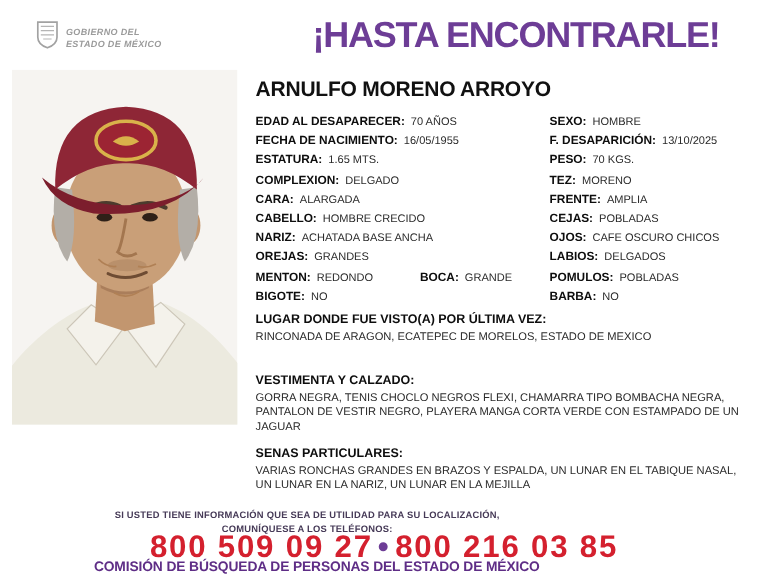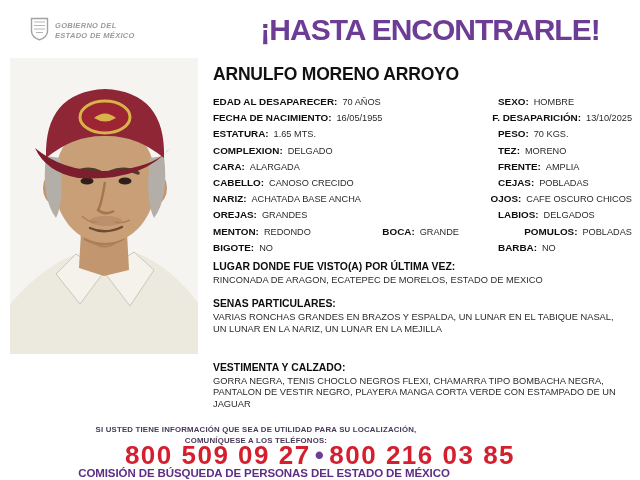--- a/index.html
+++ b/index.html
@@ -11,21 +11,21 @@
   .gov-text { font-size:7.5px; font-weight:bold; letter-spacing:.3px; line-height:1.3; color:#9b9b9b;font-style:italic; }
   .title { position:absolute; left:240px; top:13px; width:380px; text-align:center;
            font-size:30px; font-weight:bold; letter-spacing:-1px; color:#6d3d96; white-space:nowrap; }
 
   
   .photo { position:absolute; left:10px; top:58px; width:188px; height:296px; overflow:hidden; }
 
   
   .details { position:absolute; left:213px; top:62px; width:419px; color:#1c1c1c; }
   .name { font-size:17.5px; font-weight:bold; line-height:24px; margin-bottom:10px; letter-spacing:-.2px; color:#111; }
-  .frow { display:flex; height:16.2px; align-items:baseline;gap:40px; }
+  .frow { display:flex; height:16.2px; align-items:baseline; }
   .fcell { display:flex; gap:5px; align-items:baseline; white-space:nowrap; }
   .fcell.w1 { width:245px; }
   .fcell.w2 { flex:1; }
   .fcell.m1 { width:137px; }
   .fcell.m2 { width:108px; }
   .flabel { font-size:9.9px; font-weight:bold; color:#0d0d0d; }
   .fvalue { font-size:9.2px; color:#2a2a2a; }
 
   .section { margin-top:2px; }
   .section.gap-sm { margin-top:11px; }
@@ -150,21 +150,21 @@
           <span class="fvalue">ALARGADA</span>
         </div>
       <div class="fcell w2">
           <span class="flabel">FRENTE:</span>
           <span class="fvalue">AMPLIA</span>
         </div>
     </div>
     <div class="frow">
       <div class="fcell w1">
           <span class="flabel">CABELLO:</span>
-          <span class="fvalue">CANOSO CRECIDO</span>
+          <span class="fvalue">HOMBRE CRECIDO</span>
         </div>
       <div class="fcell w2">
           <span class="flabel">CEJAS:</span>
           <span class="fvalue">POBLADAS</span>
         </div>
     </div>
     <div class="frow">
       <div class="fcell w1">
           <span class="flabel">NARIZ:</span>
           <span class="fvalue">ACHATADA BASE ANCHA</span>
@@ -207,29 +207,29 @@
           <span class="flabel">BARBA:</span>
           <span class="fvalue">NO</span>
         </div>
     </div>
 
     <div class="section">
       <div class="stitle">LUGAR DONDE FUE VISTO(A) POR ÚLTIMA VEZ:</div>
       <div class="sbody">RINCONADA DE ARAGON, ECATEPEC DE MORELOS, ESTADO DE MEXICO</div>
     </div>
 
+    <div class="section gap-lg">
+      <div class="stitle">VESTIMENTA Y CALZADO:</div>
+      <div class="sbody">GORRA NEGRA, TENIS CHOCLO NEGROS FLEXI, CHAMARRA TIPO BOMBACHA NEGRA, PANTALON DE VESTIR NEGRO, PLAYERA MANGA CORTA VERDE CON ESTAMPADO DE UN JAGUAR</div>
+    </div>
+
     <div class="section gap-sm">
       <div class="stitle">SENAS PARTICULARES:</div>
       <div class="sbody">VARIAS RONCHAS GRANDES EN BRAZOS Y ESPALDA, UN LUNAR EN EL TABIQUE NASAL, UN LUNAR EN LA NARIZ, UN LUNAR EN LA MEJILLA</div>
     </div>
-
-    <div class="section gap-lg">
-      <div class="stitle">VESTIMENTA Y CALZADO:</div>
-      <div class="sbody">GORRA NEGRA, TENIS CHOCLO NEGROS FLEXI, CHAMARRA TIPO BOMBACHA NEGRA, PANTALON DE VESTIR NEGRO, PLAYERA MANGA CORTA VERDE CON ESTAMPADO DE UN JAGUAR</div>
-    </div>
   </div>
 
   <div class="footer-info">
     <div>SI USTED TIENE INFORMACIÓN QUE SEA DE UTILIDAD PARA SU LOCALIZACIÓN,</div>
     <div>COMUNÍQUESE A LOS TELÉFONOS:</div>
   </div>
 
   <div class="phones">
     <span>800 509 09 27</span><span class="sep">•</span><span>800 216 03 85</span>
   </div>

